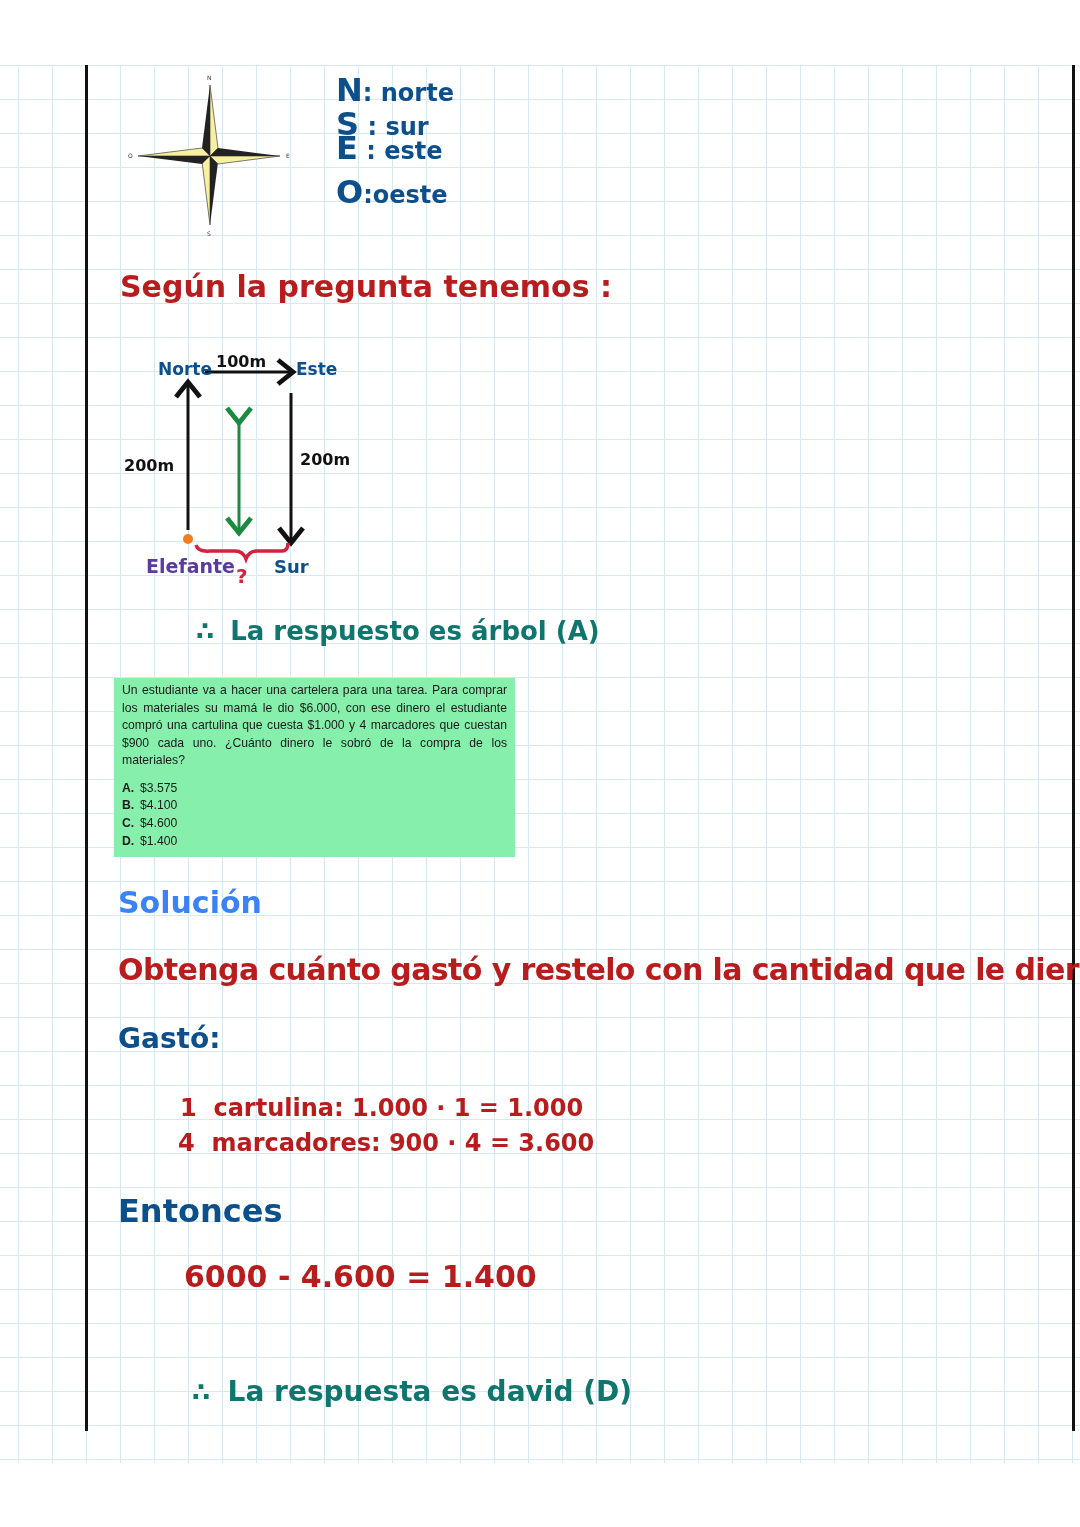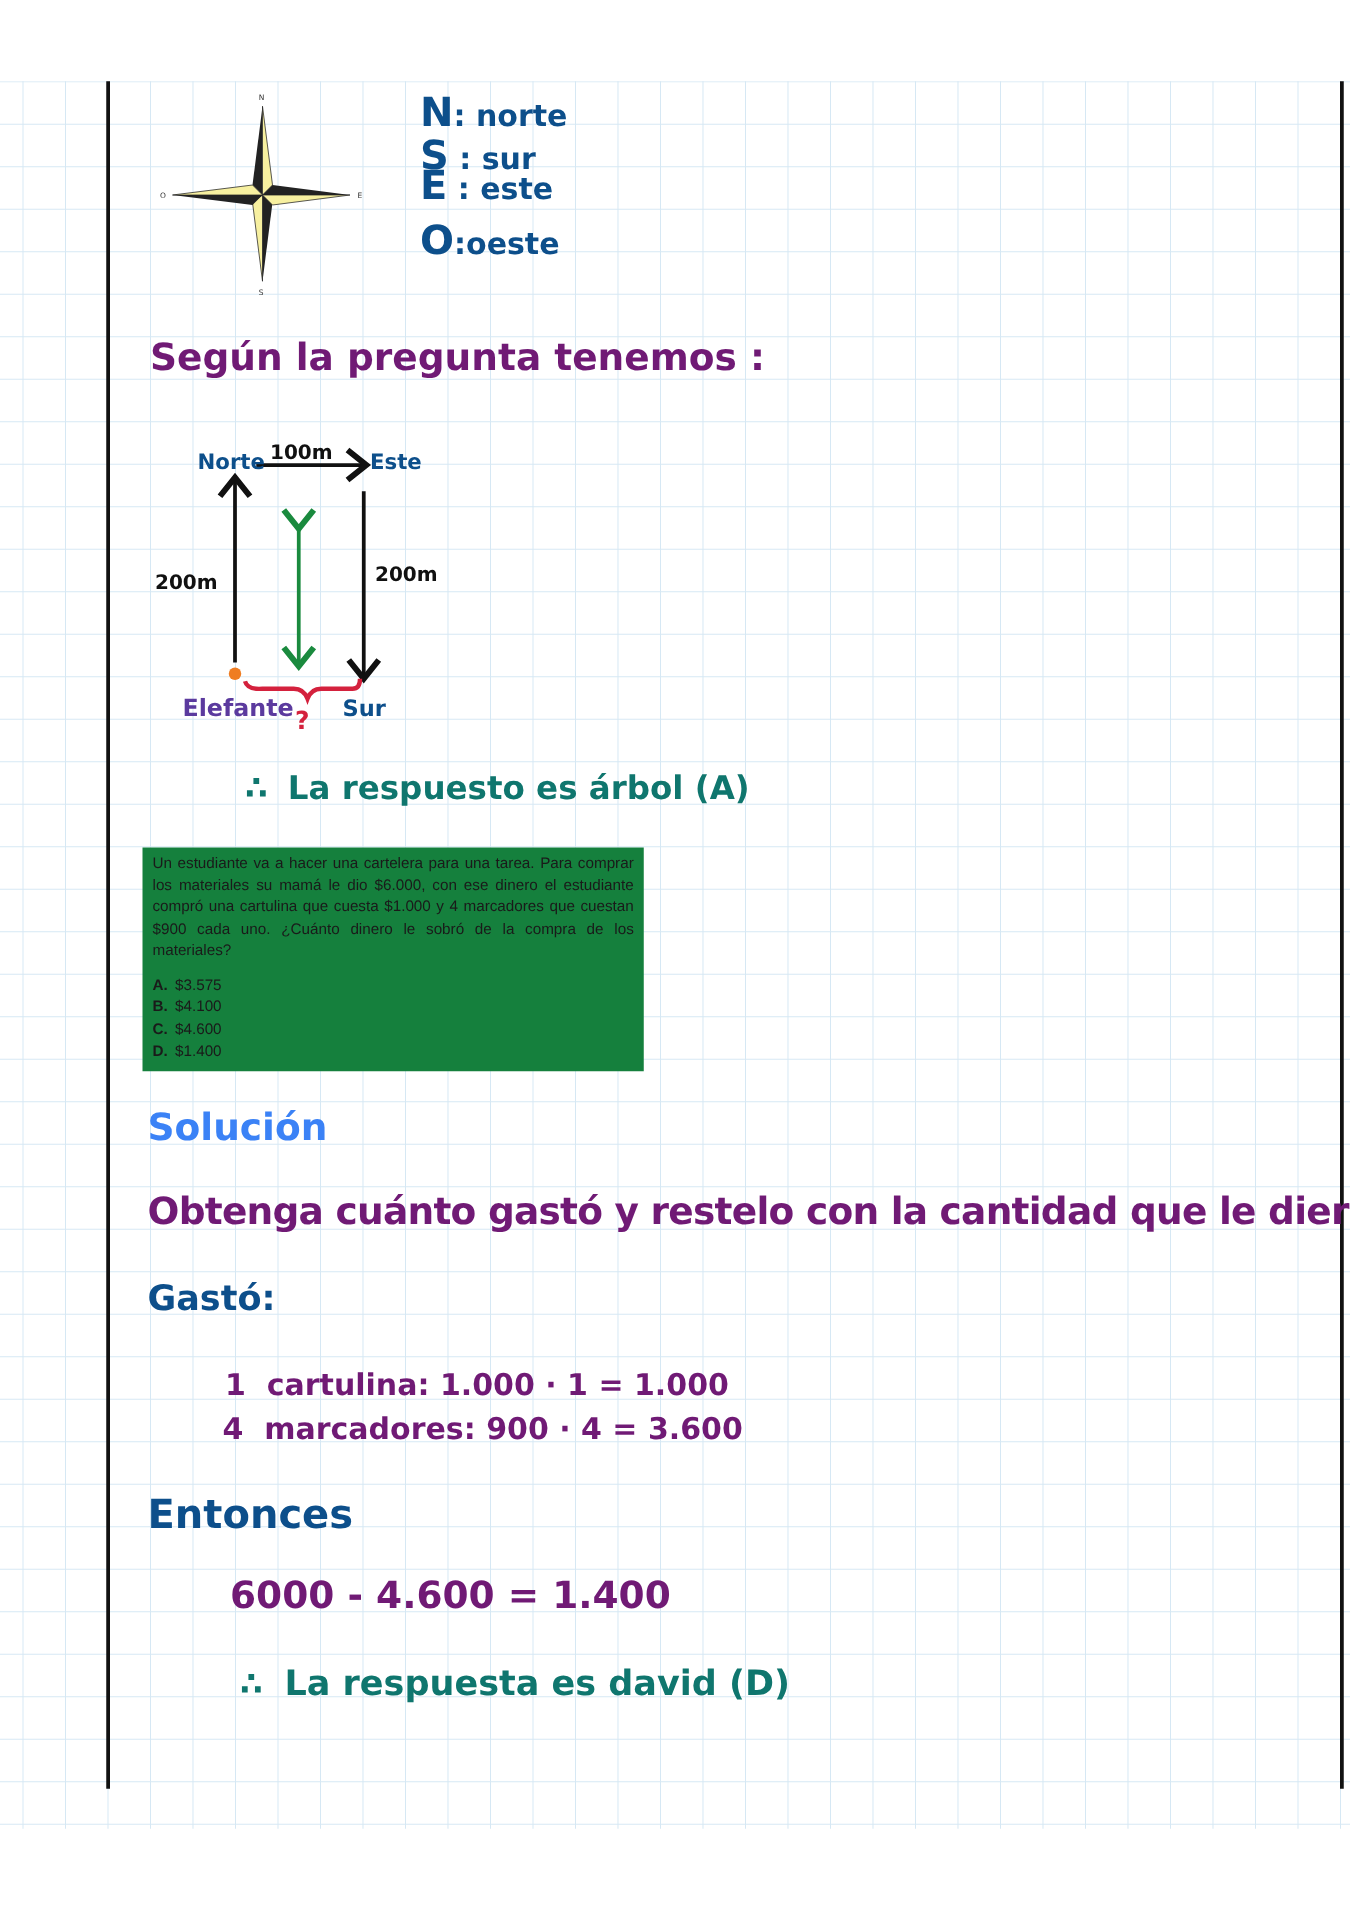--- a/index.html
+++ b/index.html
@@ -13,34 +13,34 @@
     background-image:
       linear-gradient(to right, #d6e8f4 1px, transparent 1px),
       linear-gradient(to bottom, #d6e8f4 1px, transparent 1px);
     background-size:34px 34px;
     background-position:18px 0;
   }
   .margin-left { position:absolute; left:85px; top:65px; width:3px; height:1366px; background:#111; }
   .margin-right { position:absolute; left:1072px; top:65px; width:3px; height:1366px; background:#111; }
   .hw { position:absolute; font-family:"DejaVu Sans", sans-serif; font-weight:bold; white-space:nowrap; line-height:1; }
   .blue { color:#0d4f8b; }
-  .black { color:#701a75; }
+  .black { color:#b91c1c; }
   .green { color:#0f766e; }
   .red { color:#3b82f6; }
 
   .legend-line { position:absolute; left:336px; font-size:24px; }
   .legend-line .key { font-size:32px; }
 
   .compass { position:absolute; left:120px; top:70px; width:180px; height:170px; }
 
   .diagram { position:absolute; left:110px; top:345px; width:300px; height:250px; }
 
   .question {
     position:absolute; left:114px; top:678px; width:385px;
-    background:#15803d; padding:4px 8px 6px 8px;
+    background:#86efac; padding:4px 8px 6px 8px;
     font-family:"Liberation Sans", sans-serif; font-size:12.2px; color:#1a1a1a;
     line-height:17.5px;
   }
   .question p { margin:0; text-align:justify; }
   .question .opts { margin-top:10px; line-height:17.8px; }
   .question .opt b { display:inline-block; width:18px; }
 
   .therefore { font-size:26px; letter-spacing:-2px; }
 </style>
 </head>
@@ -140,15 +140,15 @@
 <div class="hw black" style="left:180px; top:1096px; font-size:24px;">
   <span>1</span>&nbsp;&nbsp;<span>cartulina: 1.000 · 1 = 1.000</span>
 </div>
 <div class="hw black" style="left:178px; top:1131px; font-size:24px;">
   <span>4</span>&nbsp;&nbsp;<span>marcadores: 900 · 4 = 3.600</span>
 </div>
 
 <div class="hw blue" style="left:118px; top:1195px; font-size:32px;">Entonces</div>
 <div class="hw black" style="left:184px; top:1262px; font-size:30px;">6000 - 4.600 = 1.400</div>
 
-<div class="hw green" style="left:192px; top:1333px; font-size:28px;">
+<div class="hw green" style="left:192px; top:1378px; font-size:28px;">
   <span class="therefore">∴</span>&nbsp;&nbsp;<span>La respuesta es david (D)</span>
 </div>
 
 </body></html>

